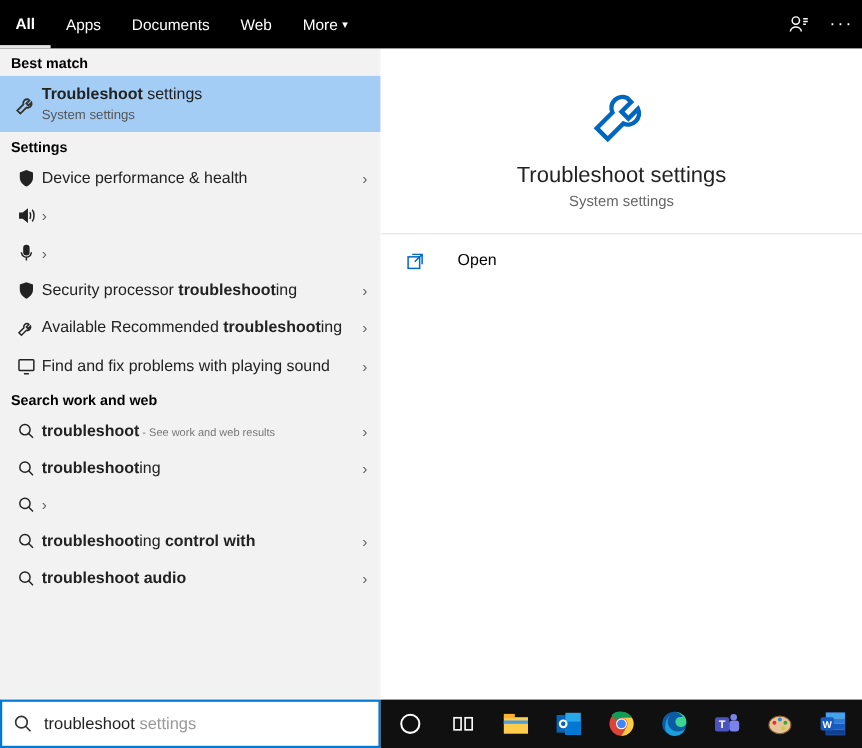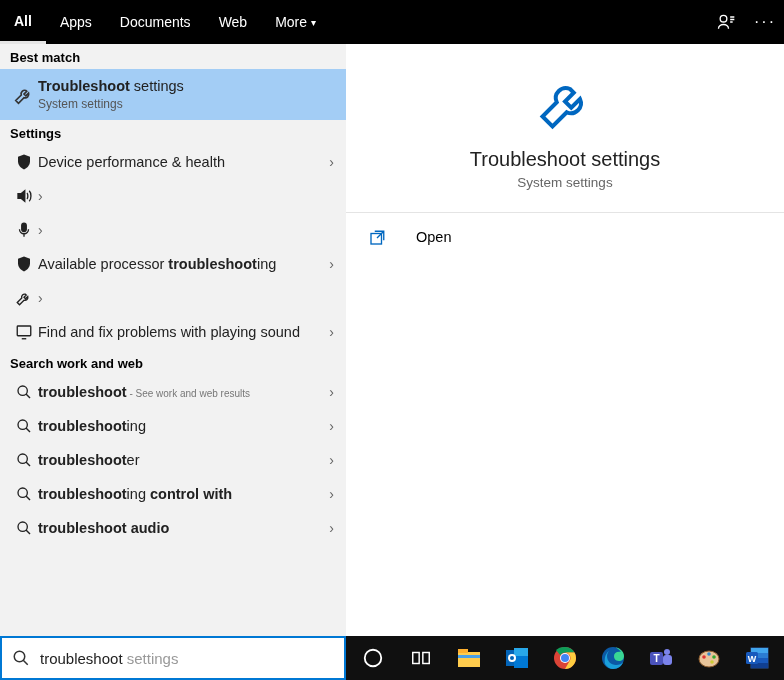--- a/index.html
+++ b/index.html
@@ -121,30 +121,31 @@
         </div>
       <div class="chev">›</div>
     </div>
 
     <div class="result">
       <div class="ico">
           <svg width="18" height="18" viewBox="0 0 24 24" fill="#222">
             <path d="M12 2l8 3v6c0 5-3.5 9-8 11-4.5-2-8-6-8-11V5l8-3z"></path>
           </svg>
         </div>
-      <div class="txt"><span>Available processor </span><b>troubleshoot</b><span>ing</span></div>
+      <div class="txt"><span>Security processor </span><b>troubleshoot</b><span>ing</span></div>
       <div class="chev">›</div>
     </div>
 
     <div class="result">
       <div class="ico">
           <svg width="18" height="18" viewBox="0 0 24 24" fill="none" stroke="#222" stroke-width="1.8">
             <path d="M14 7a4 4 0 0 0-5 5l-6 6 3 3 6-6a4 4 0 0 0 5-5l-3 3-2-2 3-3z"></path>
           </svg>
         </div>
+      <div class="txt"><span>Available Recommended </span><b>troubleshoot</b><span>ing</span></div>
       <div class="chev">›</div>
     </div>
 
     <div class="result">
       <div class="ico">
           <svg width="18" height="18" viewBox="0 0 24 24" fill="none" stroke="#222" stroke-width="1.8">
             <rect x="3" y="4" width="18" height="13" rx="1"></rect>
             <path d="M9 21h6"></path>
           </svg>
         </div>
@@ -174,21 +175,20 @@
       <div class="txt"><b>troubleshoot</b><span>ing</span></div>
       <div class="chev">›</div>
     </div>
     <div class="result">
       <div class="ico">
           <svg width="16" height="16" viewBox="0 0 24 24" fill="none" stroke="#222" stroke-width="2">
             <circle cx="10" cy="10" r="7"></circle>
             <path d="M15 15l6 6"></path>
           </svg>
         </div>
-      <div class="txt"><b>troubleshoot</b><span>er</span></div>
       <div class="chev">›</div>
     </div>
     <div class="result">
       <div class="ico">
           <svg width="16" height="16" viewBox="0 0 24 24" fill="none" stroke="#222" stroke-width="2">
             <circle cx="10" cy="10" r="7"></circle>
             <path d="M15 15l6 6"></path>
           </svg>
         </div>
       <div class="txt"><b>troubleshoot</b><span>ing </span><b>control with</b></div>

